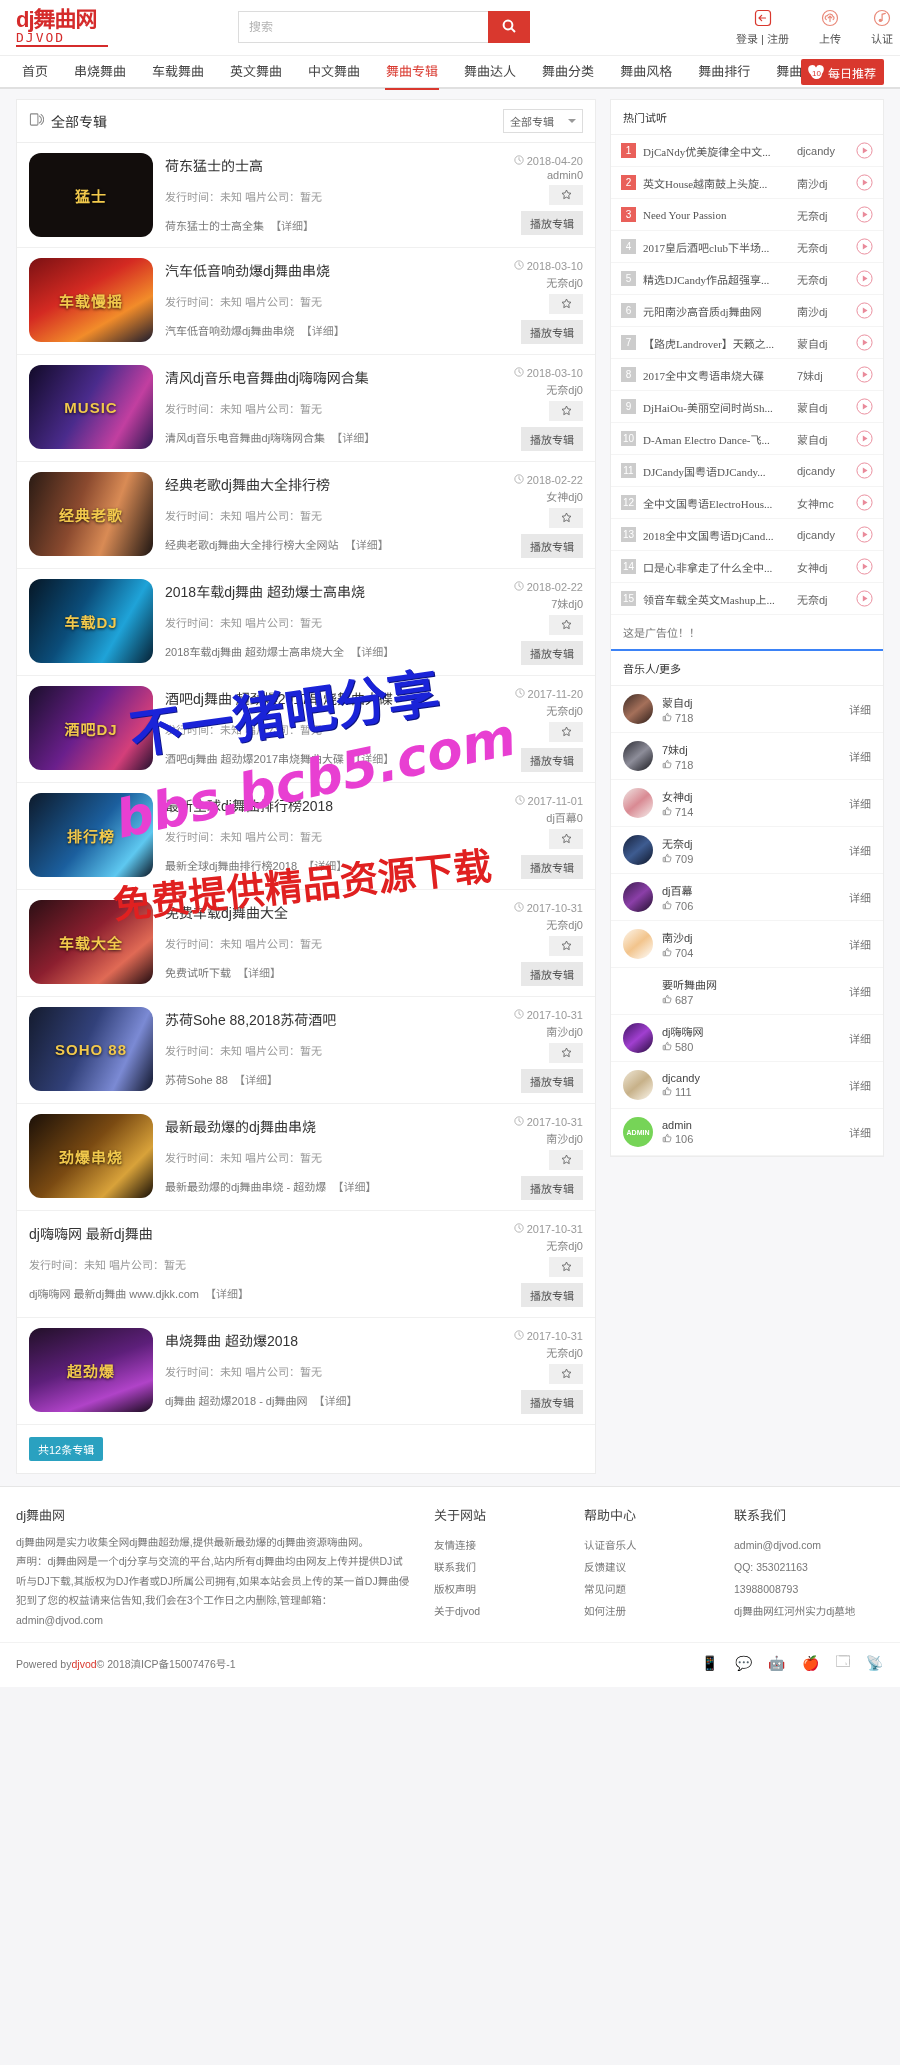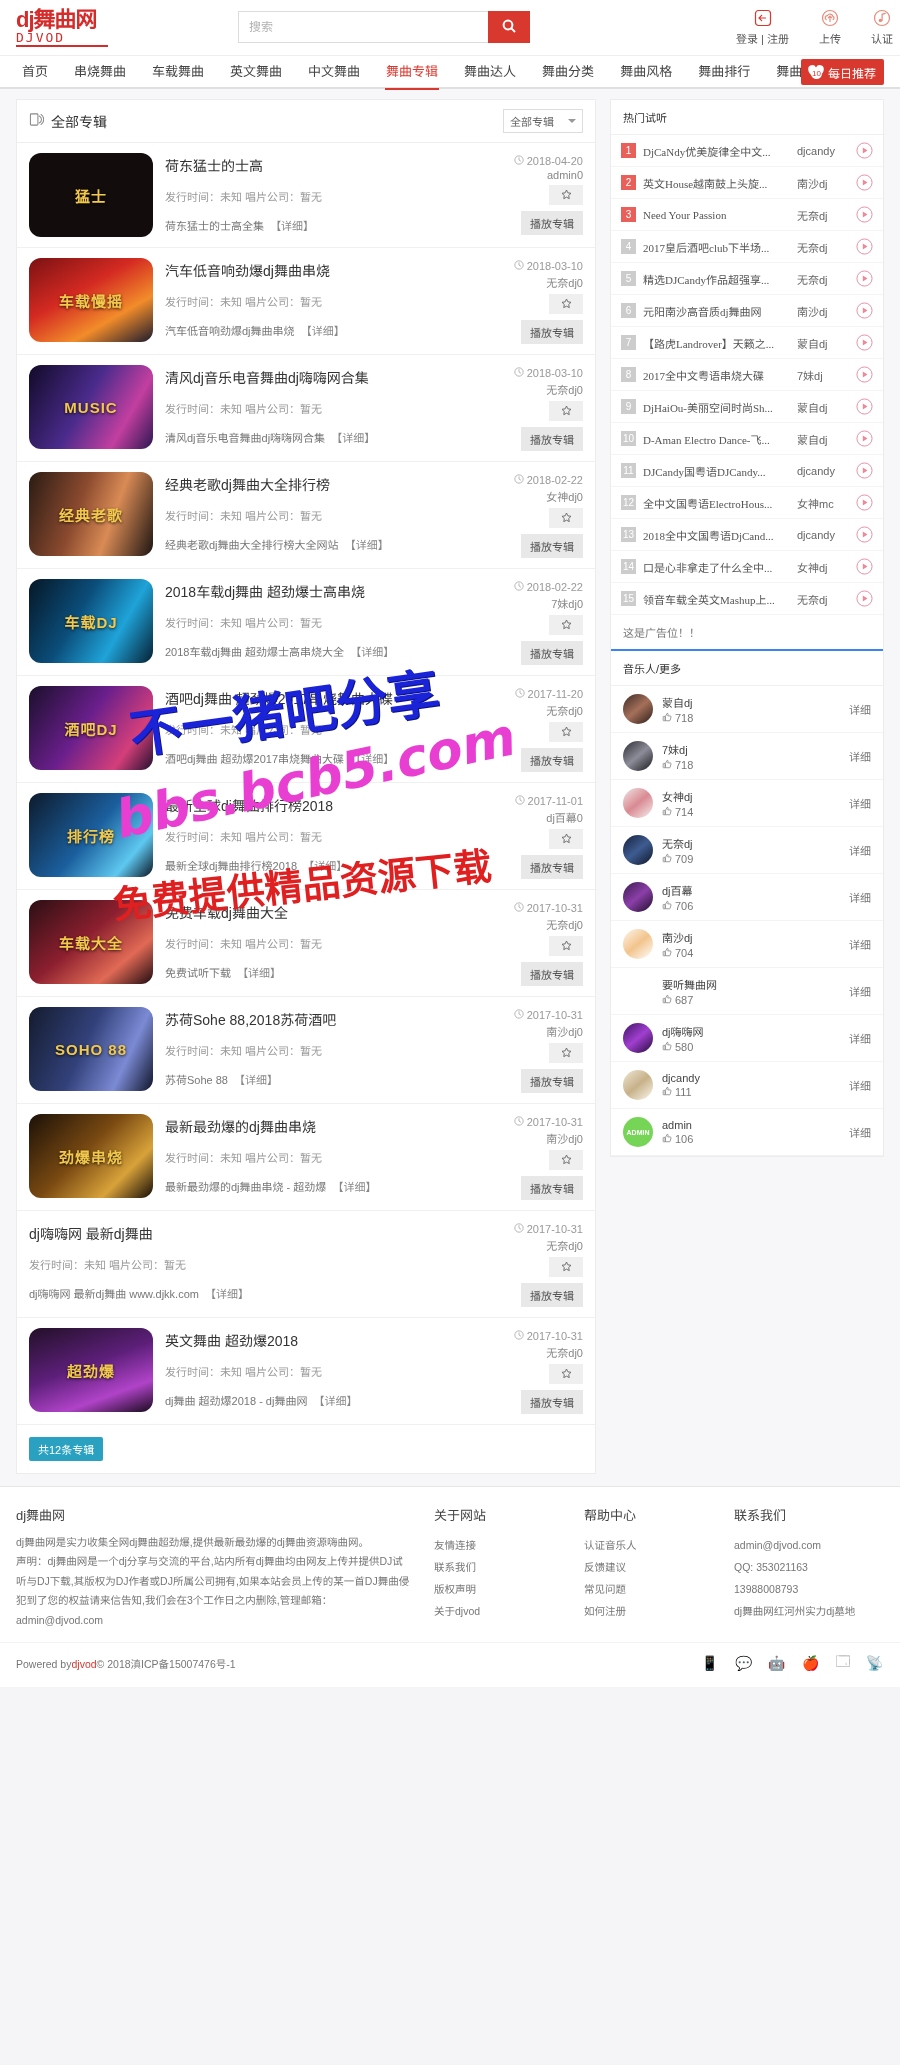--- a/index.html
+++ b/index.html
@@ -618,21 +618,21 @@
                   </svg></span>
               </button>
               <button class="btn-play">播放专辑</button>
             </div>
           </div>
           <div class="alb">
             <div class="alb-cover cv12">
               <div class="cover-label">超劲爆</div>
             </div>
             <div class="alb-body">
-              <div class="alb-title">英文舞曲 超劲爆2018</div>
+              <div class="alb-title">串烧舞曲 超劲爆2018</div>
               <div class="alb-meta">发行时间：未知 唱片公司：暂无</div>
               <div class="alb-desc"><span>dj舞曲 超劲爆2018 - dj舞曲网</span>&nbsp;&nbsp;<span class="detail">【详细】</span></div>
             </div>
             <div class="alb-right">
               <div class="alb-date">
                 <span><svg width="10" height="10" viewBox="0 0 12 12" fill="none" stroke="#aaa" stroke-width="1">
                     <circle cx="6" cy="6" r="5"></circle>
                     <path d="M6 3.2V6l2 1.3" stroke-linecap="round"></path>
                   </svg></span>
                 <span>2017-10-31</span>

